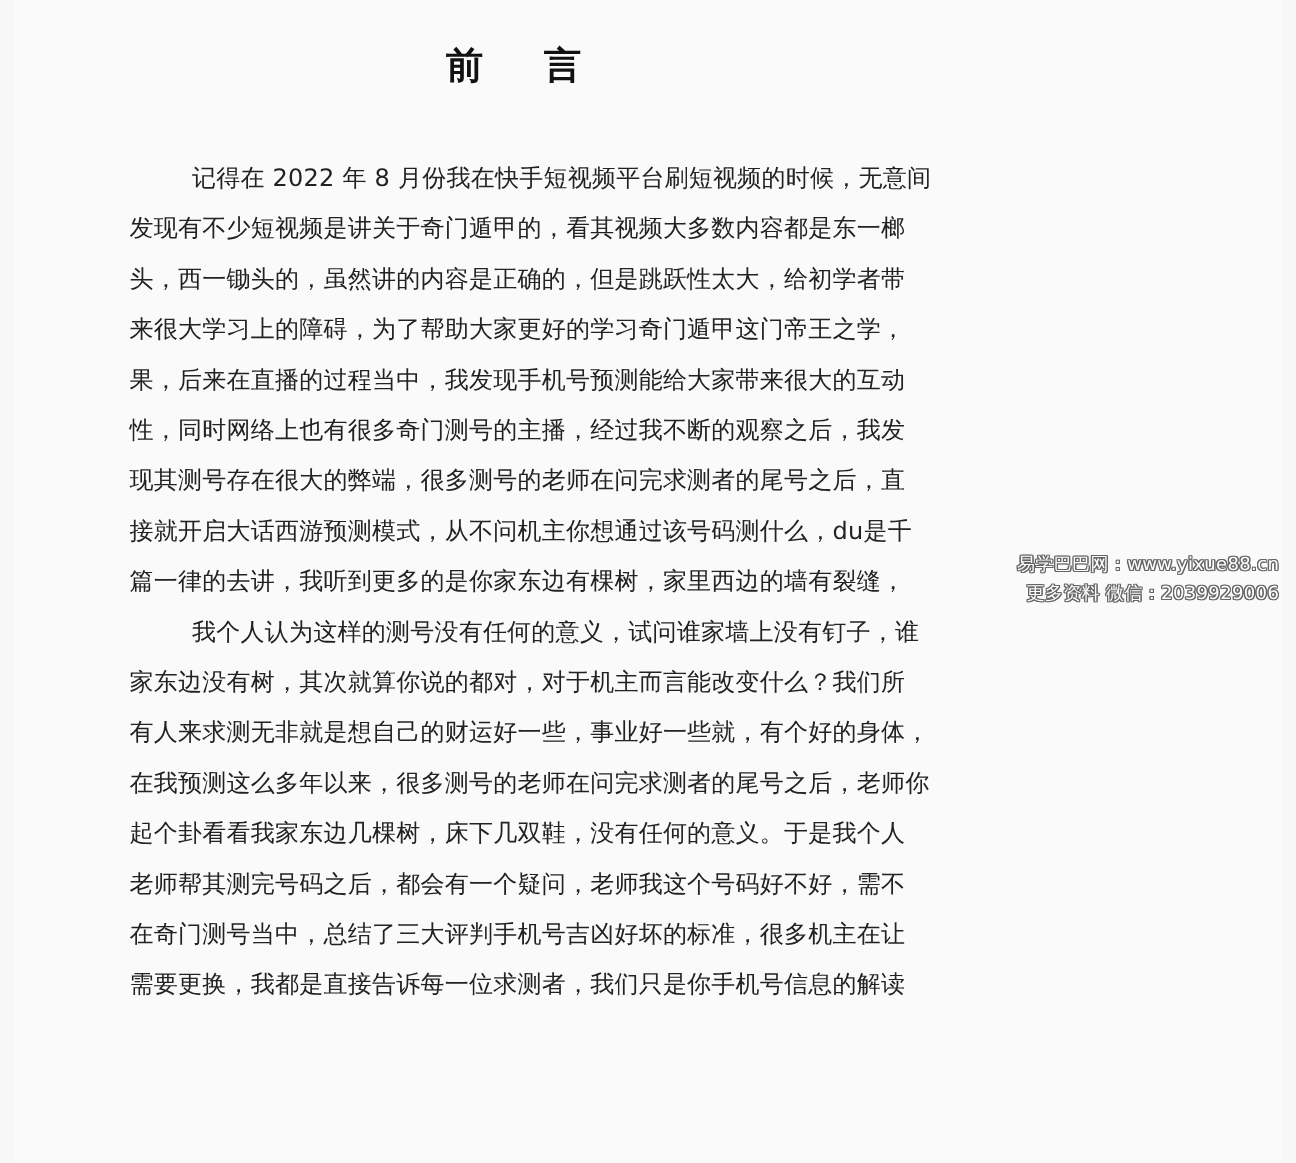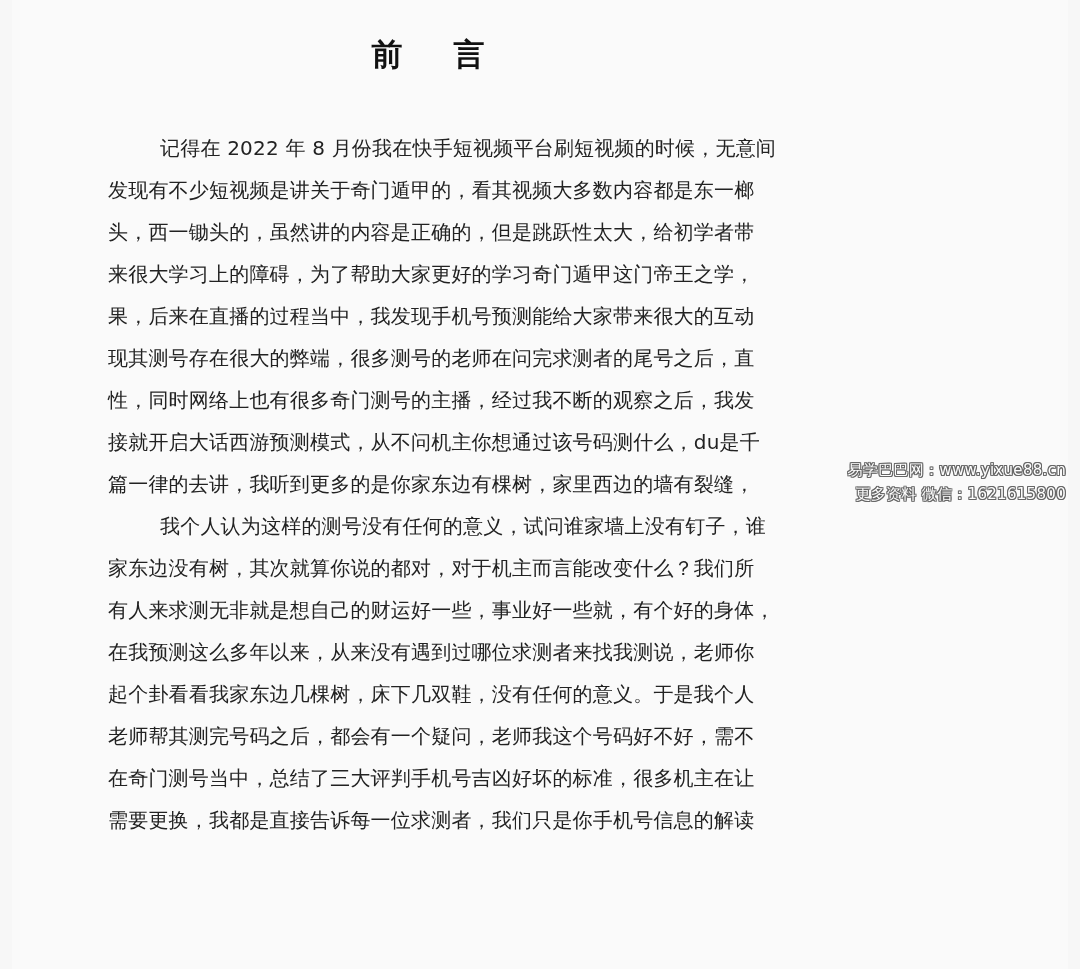--- a/index.html
+++ b/index.html
@@ -46,33 +46,33 @@
 
 <div class="title">前 言</div>
 
 <div class="body-text">
   <div>
     <div class="line indent">记得在 2022 年 8 月份我在快手短视频平台刷短视频的时候，无意间</div>
     <div class="line">发现有不少短视频是讲关于奇门遁甲的，看其视频大多数内容都是东一榔</div>
     <div class="line">头，西一锄头的，虽然讲的内容是正确的，但是跳跃性太大，给初学者带</div>
     <div class="line">来很大学习上的障碍，为了帮助大家更好的学习奇门遁甲这门帝王之学，</div>
     <div class="line">果，后来在直播的过程当中，我发现手机号预测能给大家带来很大的互动</div>
+    <div class="line">性，同时网络上也有很多奇门测号的主播，经过我不断的观察之后，我发</div>
     <div class="line">现其测号存在很大的弊端，很多测号的老师在问完求测者的尾号之后，直</div>
-    <div class="line">性，同时网络上也有很多奇门测号的主播，经过我不断的观察之后，我发</div>
     <div class="line">接就开启大话西游预测模式，从不问机主你想通过该号码测什么，du是千</div>
     <div class="line">篇一律的去讲，我听到更多的是你家东边有棵树，家里西边的墙有裂缝，</div>
   </div>
   <div>
     <div class="line indent">我个人认为这样的测号没有任何的意义，试问谁家墙上没有钉子，谁</div>
     <div class="line">家东边没有树，其次就算你说的都对，对于机主而言能改变什么？我们所</div>
     <div class="line">有人来求测无非就是想自己的财运好一些，事业好一些就，有个好的身体，</div>
-    <div class="line">在我预测这么多年以来，从来没有遇到过哪位求测者来找我测说，老师你</div>
+    <div class="line">在我预测这么多年以来，很多测号的老师在问完求测者的尾号之后，老师你</div>
     <div class="line">起个卦看看我家东边几棵树，床下几双鞋，没有任何的意义。于是我个人</div>
     <div class="line">老师帮其测完号码之后，都会有一个疑问，老师我这个号码好不好，需不</div>
     <div class="line">在奇门测号当中，总结了三大评判手机号吉凶好坏的标准，很多机主在让</div>
     <div class="line">需要更换，我都是直接告诉每一位求测者，我们只是你手机号信息的解读</div>
   </div>
 </div>
 
 <div class="watermark">
   <div>易学巴巴网：www.yixue88.cn</div>
-  <div>更多资料 微信：1621615800</div>
+  <div>更多资料 微信：2039929006</div>
 </div>
 
 </body></html>

